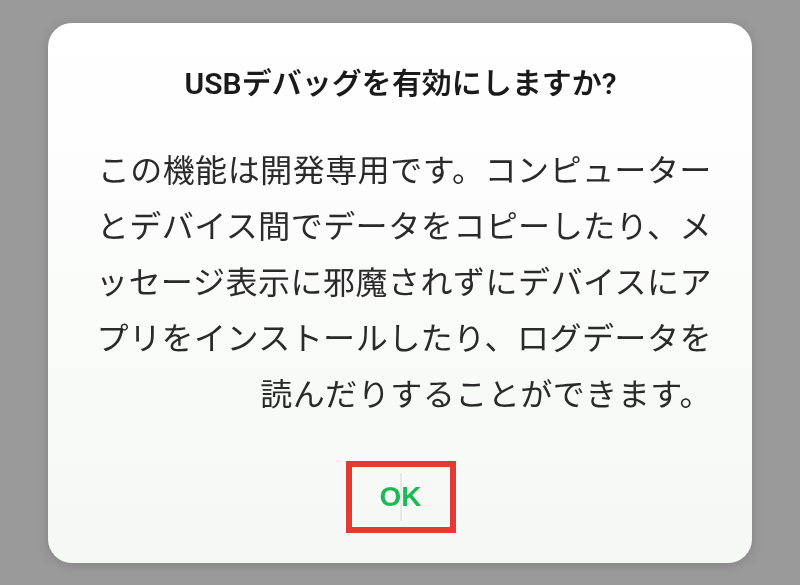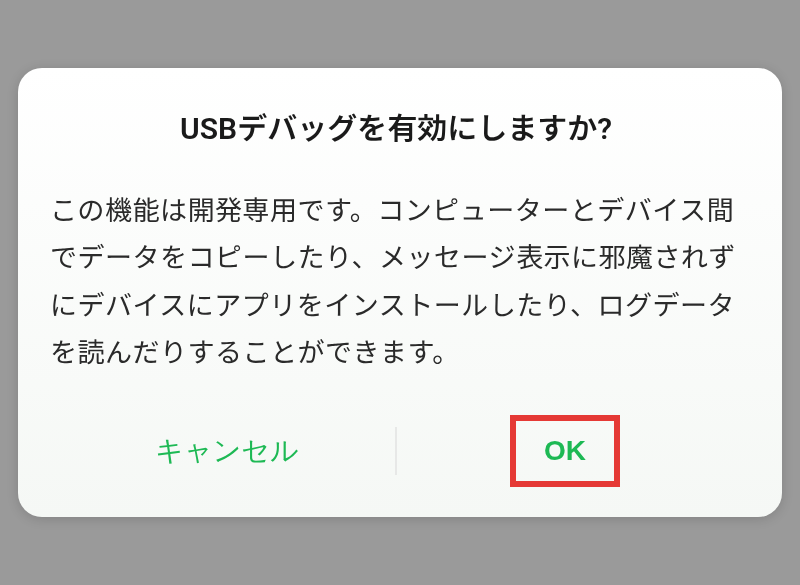--- a/index.html
+++ b/index.html
@@ -12,42 +12,42 @@
       width: 800px;
       height: 585px;
       background-color: #9a9a9a;
       display: flex;
       align-items: center;
       justify-content: center;
       font-family: -apple-system, BlinkMacSystemFont, "Segoe UI", Roboto, "Noto Sans JP", sans-serif;
     }
     
     .dialog {
-      width: 764px;
+      width: 704px;
       background: linear-gradient(to bottom, #ffffff, #f5f8f5);
       border-radius: 24px;
-      padding: 36px 40px 30px 32px;
+      padding: 36px 40px 30px 41px;
       box-shadow: 0 2px 12px rgba(0,0,0,0.15);
     }
     
     .dialog-title {
       font-size: 30px;
       font-weight: 600;
       color: #1a1a1a;
       text-align: center;
       margin-bottom: 40px;
     }
     
     .dialog-body {
-      font-size: 27px;
+      font-size: 32px;
       color: #2a2a2a;
       line-height: 1.75;
       letter-spacing: 0.5px;
       margin-bottom: 38px;
-      text-align: left;
+      text-align: right;
     }
     
     .dialog-footer {
       display: flex;
       align-items: center;
       justify-content: space-between;
       padding: 0 8px;
       position: relative;
     }
     
@@ -91,19 +91,18 @@
       min-width: 100px;
     }
   </style>
 </head>
 <body>
 
 <div class="dialog">
   <h2 class="dialog-title">USBデバッグを有効にしますか?</h2>
   <p class="dialog-body">この機能は開発専用です。コンピューターとデバイス間でデータをコピーしたり、メッセージ表示に邪魔されずにデバイスにアプリをインストールしたり、ログデータを読んだりすることができます。</p>
   <div class="dialog-footer">
-    <button class="cancel-button">キャンセル</button>
     <div class="divider"></div>
     <div class="ok-button-wrapper">
       <button class="ok-button">OK</button>
     </div>
   </div>
 </div>
 
 </body></html>

